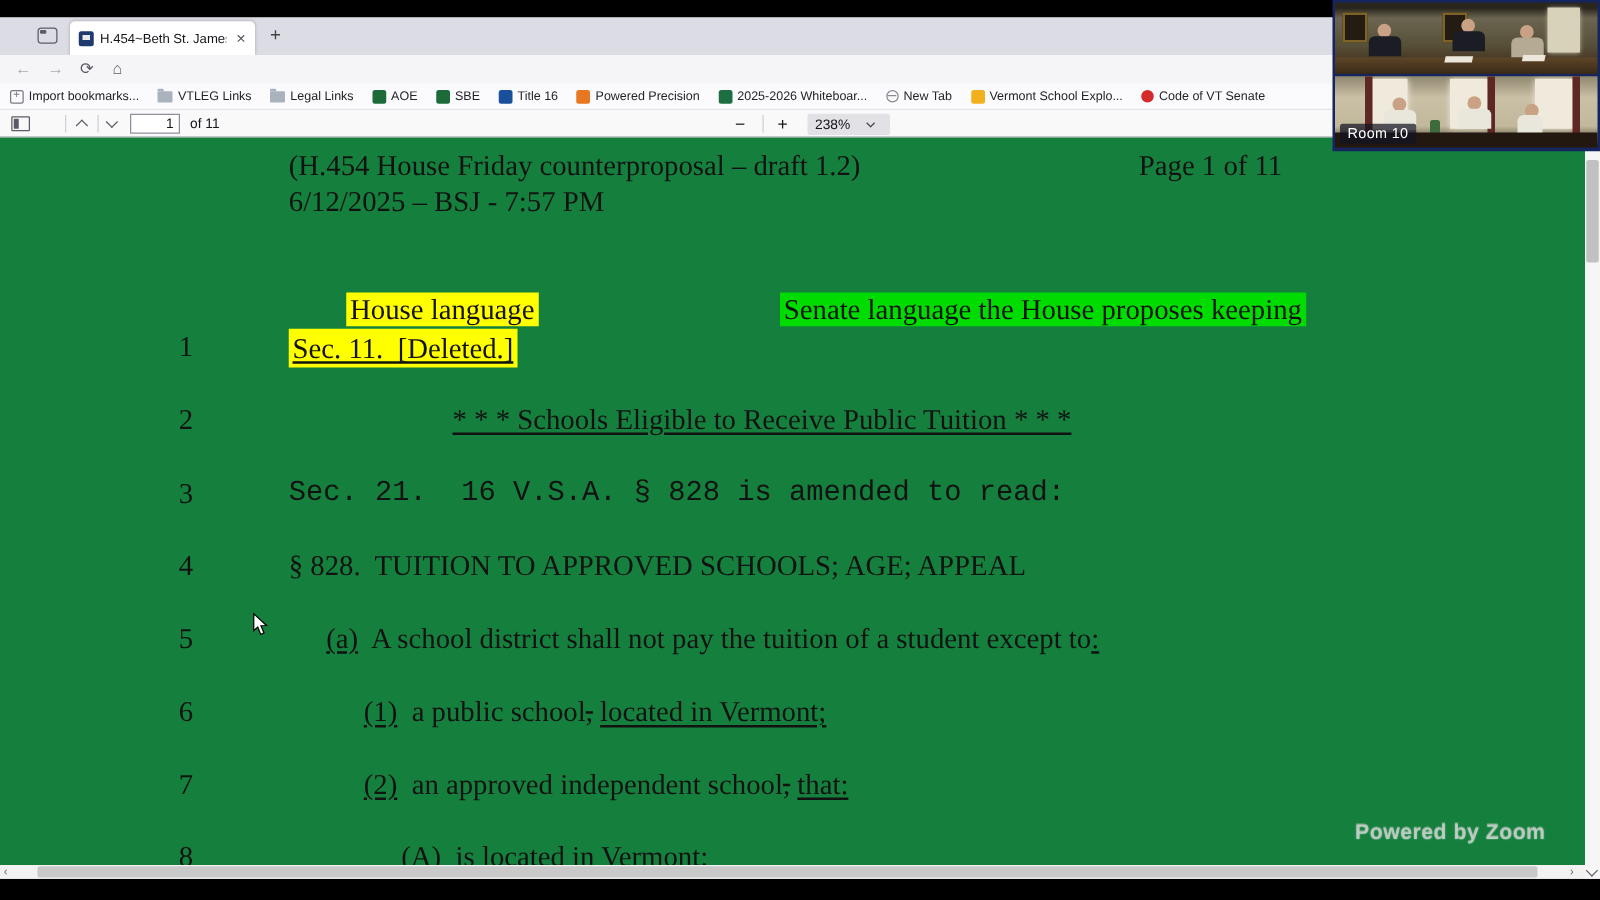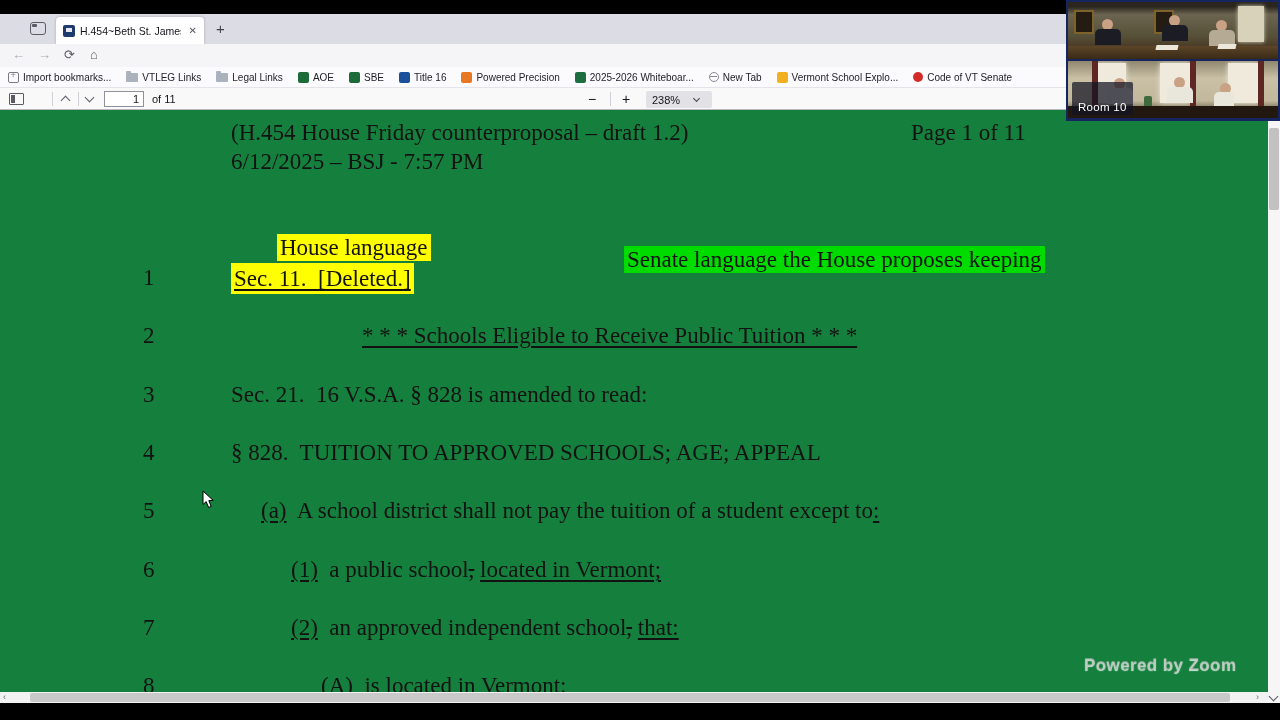--- a/index.html
+++ b/index.html
@@ -104,21 +104,21 @@
   .body-light { background:#b5aa93; }
   .body-shirt { background:#e9e6dc; }
   .t1-table { position:absolute; left:0; bottom:0; width:100%; height:13px; background:linear-gradient(180deg,#5d4528,#3a2a16); }
   .paper { position:absolute; background:#ece7da; transform:skewX(-12deg); }
   .tile2 { background:linear-gradient(180deg,#8f876e 0%,#c9c0a6 30%,#c2b89c 70%,#2a2013 100%); }
   .t2-window { position:absolute; top:2px; width:30px; height:40px; background:#efeadb; box-shadow:0 0 5px #efeadb; }
   .t2-drape { position:absolute; top:0; width:6px; height:46px; background:#5f2723; }
   .t2-table { position:absolute; left:0; bottom:0; width:100%; height:12px; background:#221810; }
   .t2-plant { position:absolute; width:8px; height:12px; background:#3e6b3e; border-radius:2px; }
   .room-label { position:absolute; left:4px; bottom:3px; background:rgba(18,20,34,.72); color:#fff; font-size:11.5px;
-                padding:19px 6px 2px; border-radius:2px; letter-spacing:.3px;text-align:right; }
+                padding:2px 6px 2px; border-radius:2px; letter-spacing:.3px;text-align:right; }
   .watermark { position:absolute; left:1084px; top:655px; font-size:17px; font-weight:bold; color:rgba(185,185,185,.55);
                text-shadow:0 1px 1px rgba(255,255,255,.8); letter-spacing:.4px; }
 
   
   .cursor { position:absolute; left:202px; top:490px; width:13px; height:19px; z-index:60; }
 </style>
 </head>
 <body>
 
 <div class="screen">
@@ -206,27 +206,27 @@
       </span>
     </div>
 
     <div class="content">
       <div class="doc-line" style="left:231px; top:8px">(H.454 House Friday counterproposal – draft 1.2)</div>
       <div class="doc-line" style="left:911px; top:8px">Page 1 of 11</div>
       <div class="doc-line" style="left:231px; top:37px">6/12/2025 – BSJ - 7:57 PM</div>
       <div class="doc-line" style="left:231px; top:94px">
         <span class="hl" id="hl-house" style="background: rgb(255, 255, 0);">House language</span>
       </div>
-      <div class="doc-line" style="left:578px; top:106px">
+      <div class="doc-line" style="left:578px; top:94px">
         <span class="hl" id="hl-senate" style="background: rgb(0, 220, 0);">Senate language the House proposes keeping</span>
       </div>
       <div id="doc-lines">
           <div class="doc-line" style="top: 153px; left: 0px;"><span class="lnum">1</span><span class="hl" style="position: absolute; left: 231px; white-space: pre; background: rgb(255, 255, 0);"><span class="seg-u">Sec. 11.  [Deleted.]</span></span></div>
           <div class="doc-line" style="top: 211px; left: 0px;"><span class="lnum">2</span><span style="position: absolute; left: 362px; white-space: pre;"><span class="seg-u">* * * Schools Eligible to Receive Public Tuition * * *</span></span></div>
-          <div class="doc-line" style="top: 270px; left: 0px;"><span class="lnum">3</span><span style="position: absolute; left: 231px; white-space: pre;"><span>Sec. 21.  16 V.S.A. § 828 is amended to read:</span></span></div>
+          <div class="doc-line" style="top: 270px; left: 0px;"><span class="lnum">3</span><span style="position: absolute; left: 231px; white-space: pre; font-family: Liberation Mono, monospace;"><span>Sec. 21.  16 V.S.A. § 828 is amended to read:</span></span></div>
           <div class="doc-line" style="top: 328px; left: 0px;"><span class="lnum">4</span><span style="position: absolute; left: 231px; white-space: pre;"><span>§ 828.  TUITION TO APPROVED SCHOOLS; AGE; APPEAL</span></span></div>
           <div class="doc-line" style="top: 386px; left: 0px;"><span class="lnum">5</span><span style="position: absolute; left: 261px; white-space: pre;"><span class="seg-u">(a)</span><span>  A school district shall not pay the tuition of a student except to</span><span class="seg-u">:</span></span></div>
           <div class="doc-line" style="top: 445px; left: 0px;"><span class="lnum">6</span><span style="position: absolute; left: 291px; white-space: pre; text-align: right;"><span class="seg-u">(1)</span><span>  a public school</span><span class="seg-s">,</span><span> </span><span class="seg-u">located in Vermont;</span></span></div>
           <div class="doc-line" style="top: 503px; left: 0px;"><span class="lnum">7</span><span style="position: absolute; left: 291px; white-space: pre;"><span class="seg-u">(2)</span><span>  an approved independent school</span><span class="seg-s">,</span><span> </span><span class="seg-u">that:</span></span></div>
           <div class="doc-line" style="top: 561px; left: 0px;"><span class="lnum">8</span><span style="position: absolute; left: 321px; white-space: pre;"><span>(A)  is located in Vermont:</span></span></div>
         </div>
     </div>
 
     <div class="hscroll">
       <span class="harrow" style="left:3px">‹</span>

